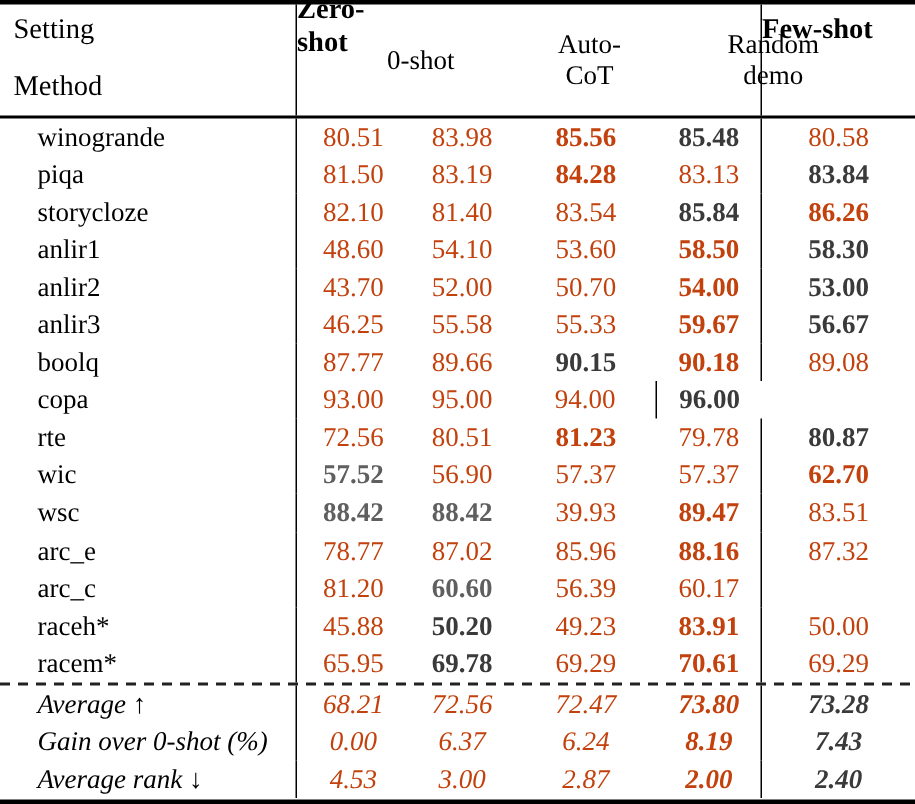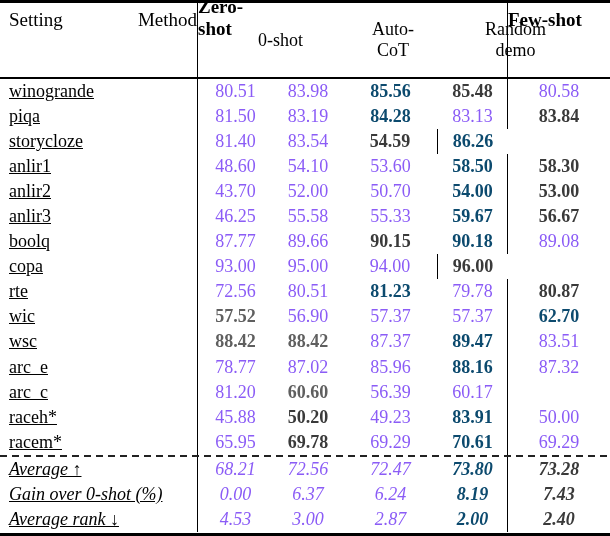--- a/index.html
+++ b/index.html
@@ -4,37 +4,37 @@
 <style>
   html,body{margin:0;padding:0;background:#fff;}
   .wrap{
     position:relative;width:610px;height:536px;background:#fff;
     box-sizing:border-box;border-top:3px solid #000;border-bottom:3px solid #000;
     display:flex;flex-direction:column;
     font-family:"Liberation Serif","DejaVu Serif",serif;color:#000;
   }
   
   .header{height:76px;border-bottom:2px solid #000;display:grid;grid-template-columns:198px 310px 102px;box-sizing:border-box;}
-  .hcol1{border-right:1.5px solid #000;box-sizing:border-box;padding:6px 0 8px 9px;display:flex;flex-direction:row;justify-content:space-between;font-size:19px;}
+  .hcol1{border-right:1.5px solid #000;box-sizing:border-box;padding:6px 0 8px 9px;display:flex;flex-direction:column;justify-content:space-between;font-size:19px;}
   .hgroup{border-right:1.5px solid #000;box-sizing:border-box;display:flex;}
   .hzs{height:29px;display:flex;align-items:center;justify-content:center;font-weight:700;font-size:19px;}
   .hsub{flex:1;display:grid;grid-template-columns:75px 70px 95px 70px;gap:40px;}
   .hs{display:flex;flex-direction:column;align-items:center;justify-content:center;font-size:18px;line-height:21px;}
   .hfew{font-weight:700;font-size:19px;text-align:left;padding-top:6px;}
   .it{font-style:italic;}
   
   .rows{display:flex;flex-direction:column;}
   .trow{height:25.05px;display:grid;grid-template-columns:198px 75px 70px 95px 70px 102px;align-items:stretch;font-size:18px;}
   .cell{display:flex;align-items:center;justify-content:center;box-sizing:border-box;}
-  .lab{justify-content:flex-start;padding-left:9px;border-right:1.5px solid #000;text-decoration:underline;}
+  .lab{justify-content:flex-start;padding-left:25px;border-right:1.5px solid #000;}
   .v4{border-right:1.5px solid #000;}
-  .c0{color:#8b5cf6;font-weight:400;}
+  .c0{color:#c2410c;font-weight:400;}
   .c1{color:#5f5f5f;font-weight:700;font-family:Liberation Serif, serif;}
   .c2{color:#3a3a3a;font-weight:700;}
-  .c3{color:#0c4a6e;font-weight:700;}
+  .c3{color:#c2410c;font-weight:700;}
   .sumrow{font-style:italic;}
   .dash{height:2px;background:repeating-linear-gradient(90deg,#222 0 7px,transparent 7px 12px);}
 </style>
 </head>
 <body>
 
 <div class="wrap">
 
   <div class="header">
     <div class="hcol1">
@@ -76,23 +76,24 @@
       <div class="trow">
         <div class="cell lab">piqa</div>
         <div class="cell c0">81.50</div>
         <div class="cell c0">83.19</div>
         <div class="cell c3">84.28</div>
         <div class="cell c0 v4">83.13</div>
         <div class="cell c2">83.84</div>
       </div>
       <div class="trow">
         <div class="cell lab">storycloze</div>
+        <div class="cell c0">82.10</div>
         <div class="cell c0">81.40</div>
         <div class="cell c0">83.54</div>
-        <div class="cell c2 v4">54.59</div>
+        <div class="cell c2 v4">85.84</div>
         <div class="cell c3">86.26</div>
       </div>
       <div class="trow">
         <div class="cell lab">anlir1</div>
         <div class="cell c0">48.60</div>
         <div class="cell c0">54.10</div>
         <div class="cell c0">53.60</div>
         <div class="cell c3 v4">58.50</div>
         <div class="cell c2">58.30</div>
       </div>
@@ -140,21 +141,21 @@
         <div class="cell c1">57.52</div>
         <div class="cell c0">56.90</div>
         <div class="cell c0">57.37</div>
         <div class="cell c0 v4">57.37</div>
         <div class="cell c3">62.70</div>
       </div>
       <div class="trow">
         <div class="cell lab">wsc</div>
         <div class="cell c1">88.42</div>
         <div class="cell c1">88.42</div>
-        <div class="cell c0">87.37</div>
+        <div class="cell c0">39.93</div>
         <div class="cell c3 v4">89.47</div>
         <div class="cell c0">83.51</div>
       </div>
       <div class="trow">
         <div class="cell lab">arc_e</div>
         <div class="cell c0">78.77</div>
         <div class="cell c0">87.02</div>
         <div class="cell c0">85.96</div>
         <div class="cell c3 v4">88.16</div>
         <div class="cell c0">87.32</div>

